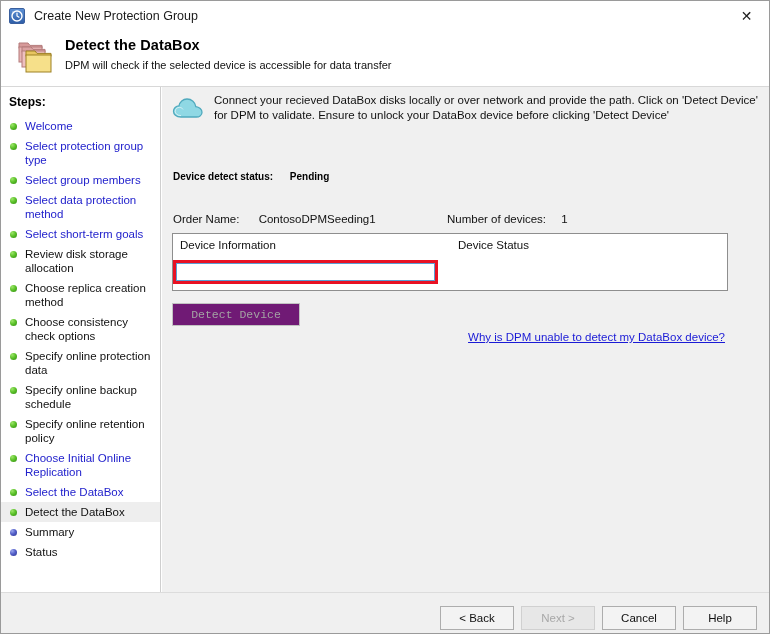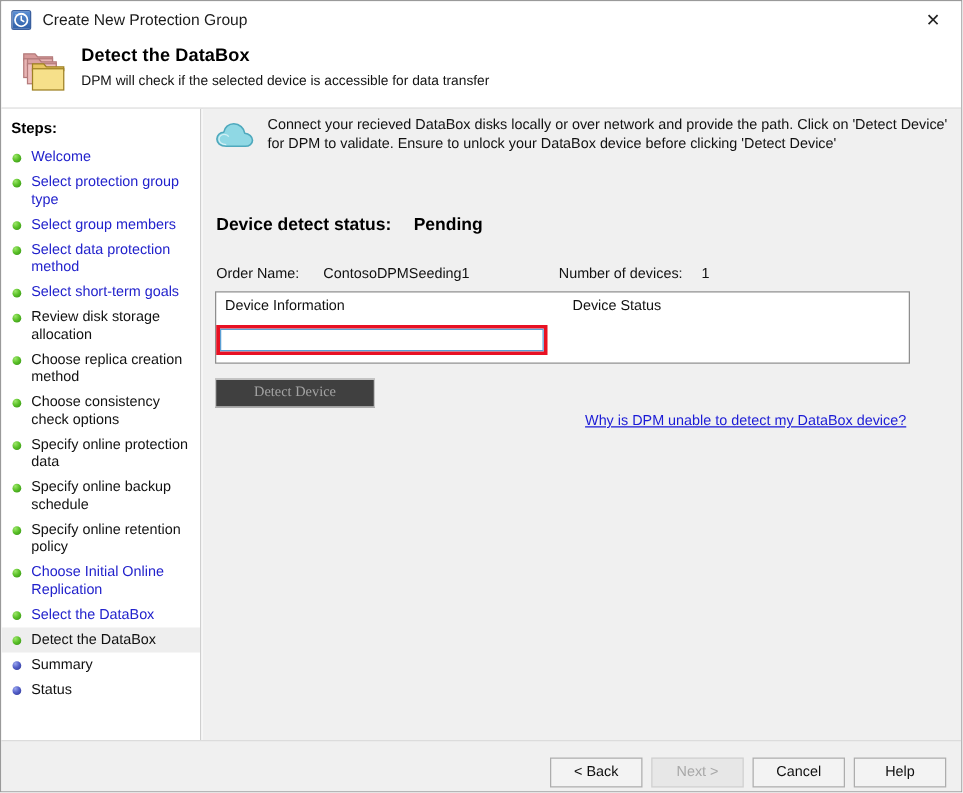--- a/index.html
+++ b/index.html
@@ -162,21 +162,21 @@
   }
   .banner-text {
     margin-left: 8px;
     font-size: 11.5px;
     line-height: 15px;
     color: #111;
   }
   .detect-status {
     position: absolute;
     left: 11px; top: 84px;
-    font-size: 14px;
+    font-size: 10px;
     font-weight: bold;
     color: #000;
   }
   .detect-status .val { margin-left: 14px; }
 
   .order-name {
     position: absolute;
     left: 11px; top: 126px;
     font-size: 11.5px;
     color: #111;
@@ -226,25 +226,25 @@
     font-size: 11.5px;
     color: #111;
     padding: 0 3px;
     outline: none;
   }
 
   .detect-button {
     position: absolute;
     left: 10px; top: 216px;
     width: 128px; height: 23px;
-    background: #404040;
+    background: #701a75;
     border: 1px solid #c2c2c2;
     box-sizing: border-box;
     color: #a3a3a3;
-    font-family: Liberation Serif, serif;
+    font-family: Liberation Mono, monospace;
     font-size: 11.5px;
     text-align: center;
     line-height: 21px;
   }
   .help-link {
     position: absolute;
     right: 44px; top: 220px;
     font-size: 11.5px;
     color: #1a1ad6;
     text-decoration: underline;

